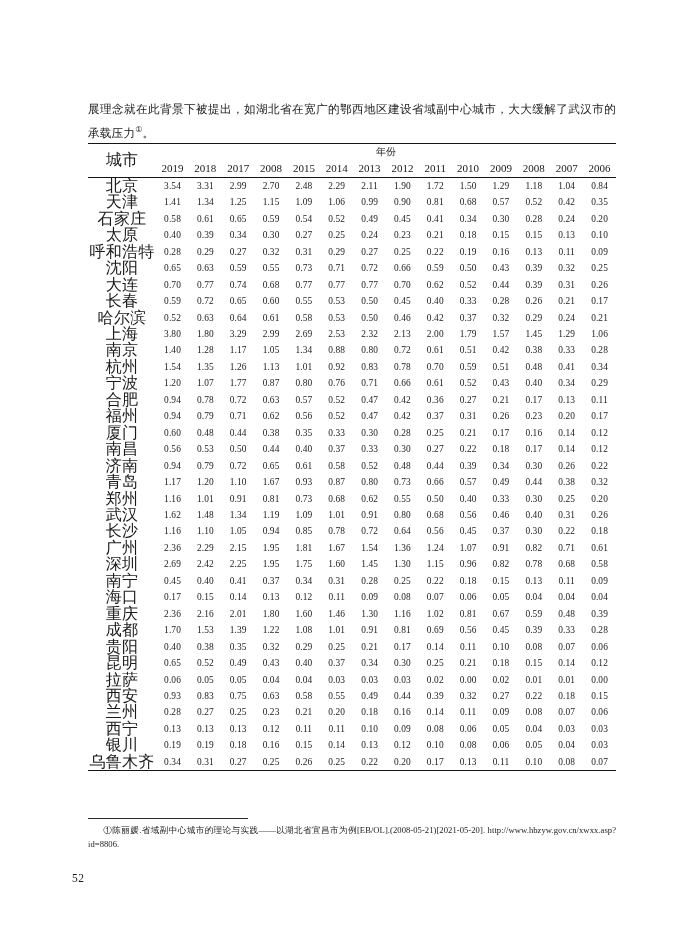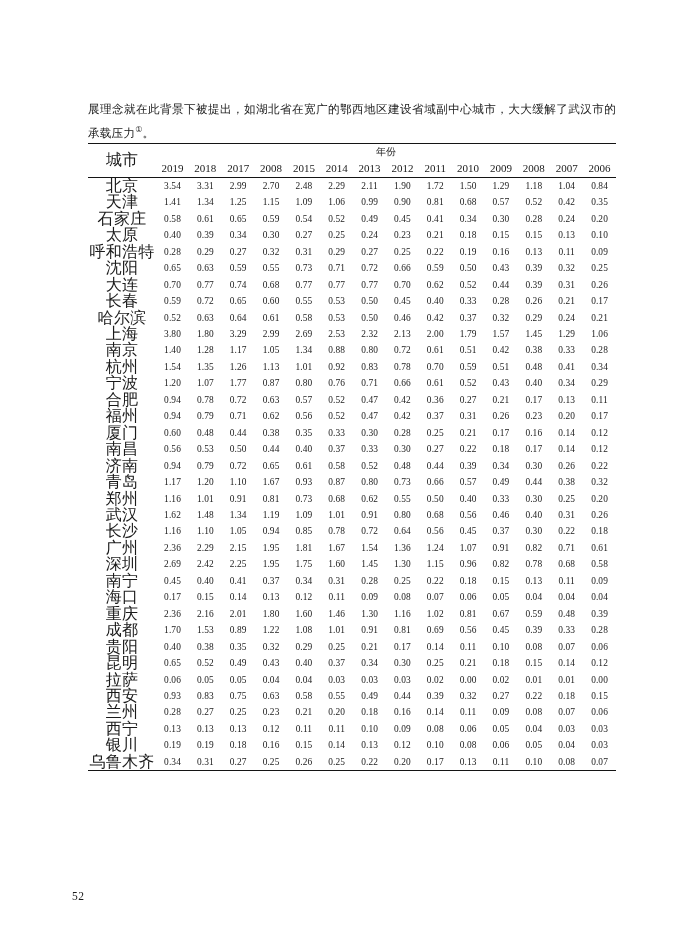--- a/index.html
+++ b/index.html
@@ -133,21 +133,20 @@
     letter-spacing: 0.05px;
   }
   .footnote-text .indent { display: inline-block; width: 15px; }
   
   .folio {
     position: absolute;
     left: 72px;
     top: 872px;
     font-size: 11.5px;
     letter-spacing: 0.5px;
-    margin-top: 18px;
   }
 </style>
 </head>
 <body>
 
 <div class="page">
 
   <p class="body-para"><span>展理念就在此背景下被提出，如湖北省在宽广的鄂西地区建设省域副中心城市，大大缓解了武汉市的承载压力</span><sup>①</sup><span>。</span></p>
 
 
@@ -632,21 +631,21 @@
             <td class="val">0.81</td>
             <td class="val">0.67</td>
             <td class="val">0.59</td>
             <td class="val">0.48</td>
             <td class="val">0.39</td>
           </tr>
           <tr>
             <td class="city-name">成都</td>
             <td class="val">1.70</td>
             <td class="val">1.53</td>
-            <td class="val">0.89</td>
+            <td class="val">1.39</td>
             <td class="val">1.22</td>
             <td class="val">1.08</td>
             <td class="val">1.01</td>
             <td class="val">0.91</td>
             <td class="val">0.81</td>
             <td class="val">0.69</td>
             <td class="val">0.56</td>
             <td class="val">0.45</td>
             <td class="val">0.39</td>
             <td class="val">0.33</td>
@@ -785,16 +784,20 @@
             <td class="val">0.13</td>
             <td class="val">0.11</td>
             <td class="val">0.10</td>
             <td class="val">0.08</td>
             <td class="val">0.07</td>
           </tr>
         </tbody>
     </table>
   </div>
 
+  <div class="footnote">
+    <div class="footnote-rule"></div>
+    <div class="footnote-text"><span class="indent"></span><span>①陈丽媛.省域副中心城市的理论与实践——以湖北省宜昌市为例[EB/OL].(2008-05-21)[2021-05-20]. http://www.hbzyw.gov.cn/xwxx.asp? id=8806.</span></div>
+  </div>
 
   <div class="folio">52</div>
 
 </div>
 
 </body></html>

